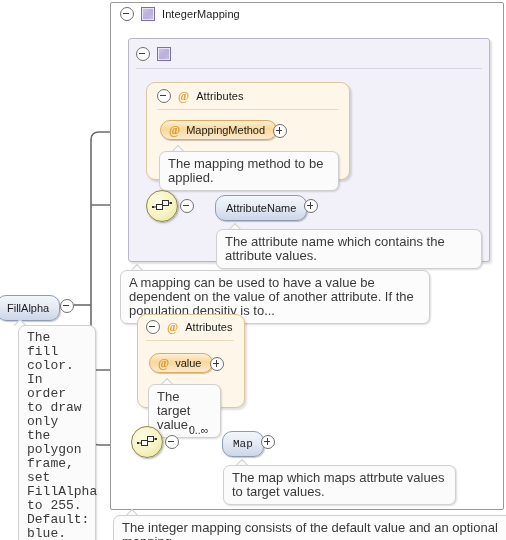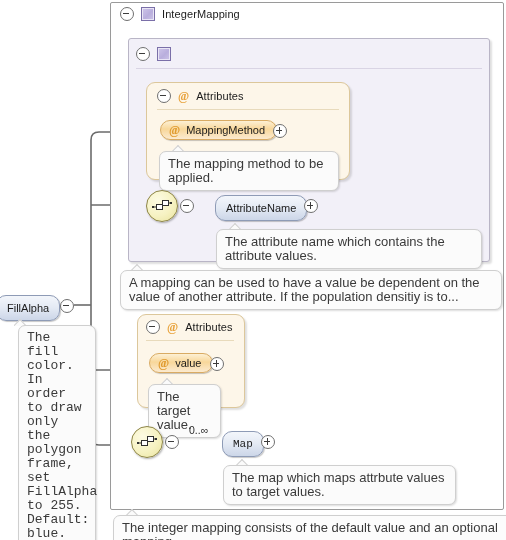--- a/index.html
+++ b/index.html
@@ -214,21 +214,21 @@
     <span>AttributeName</span>
   </div>
   <span class="tgl plus wire-tgl" style="left:304px;top:199px;"></span>
 
   <div class="tail" style="left:229px;top:223px;"></div>
   <div class="doc" style="left:216px;top:229px;width:266px;">
     <span>The attribute name which contains the attribute values.</span>
   </div>
 
   <div class="tail" style="left:131px;top:264px;"></div>
-  <div class="doc plain" style="left:120px;top:270px;width:382px;">
+  <div class="doc plain" style="left:120px;top:270px;width:310px;">
     <span>A mapping can be used to have a value be dependent on the value of another attribute. If the population densitiy is to...</span>
   </div>
 
   <div class="box attr-box" style="left:137px;top:314px;width:108px;height:94px;"></div>
 
   <div class="hdr" style="left:146px;top:320px;">
     <span class="tgl"></span>
     <span class="at">@</span>
     <span class="ttl">Attributes</span>
   </div>

